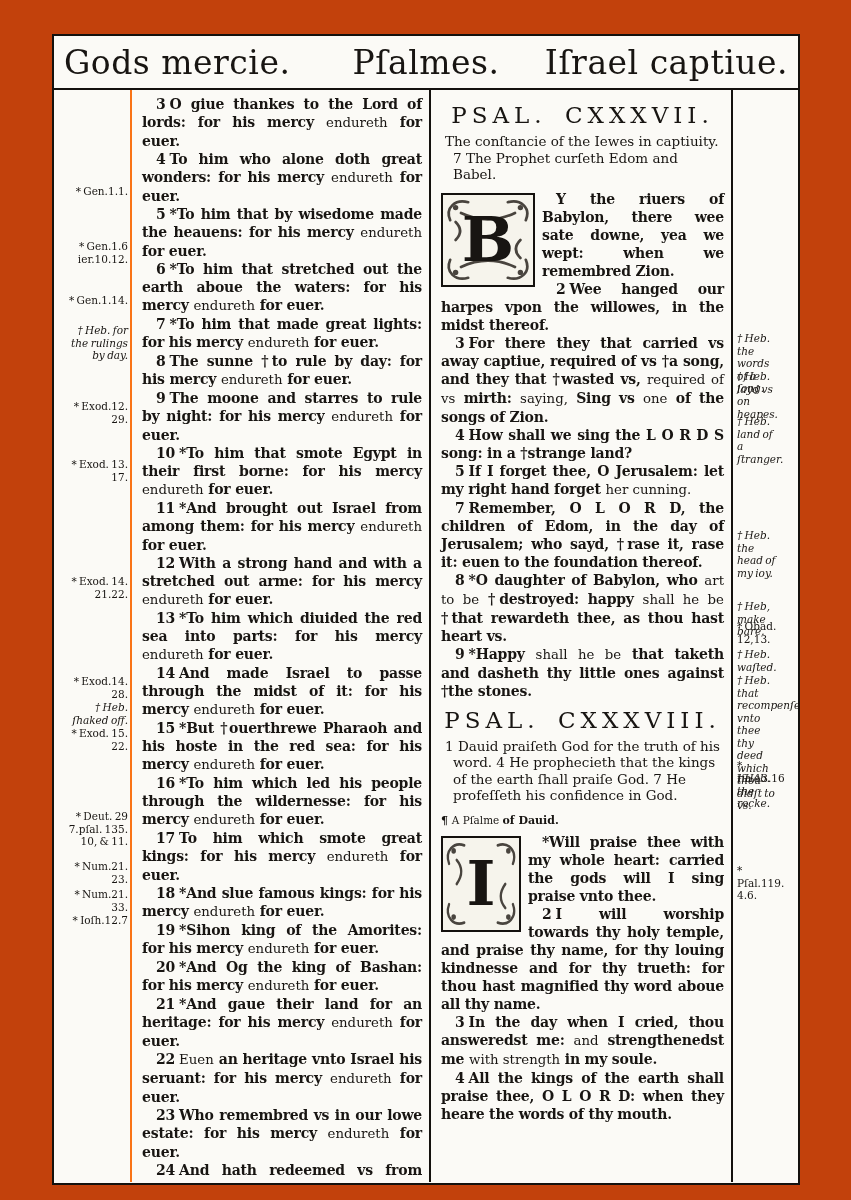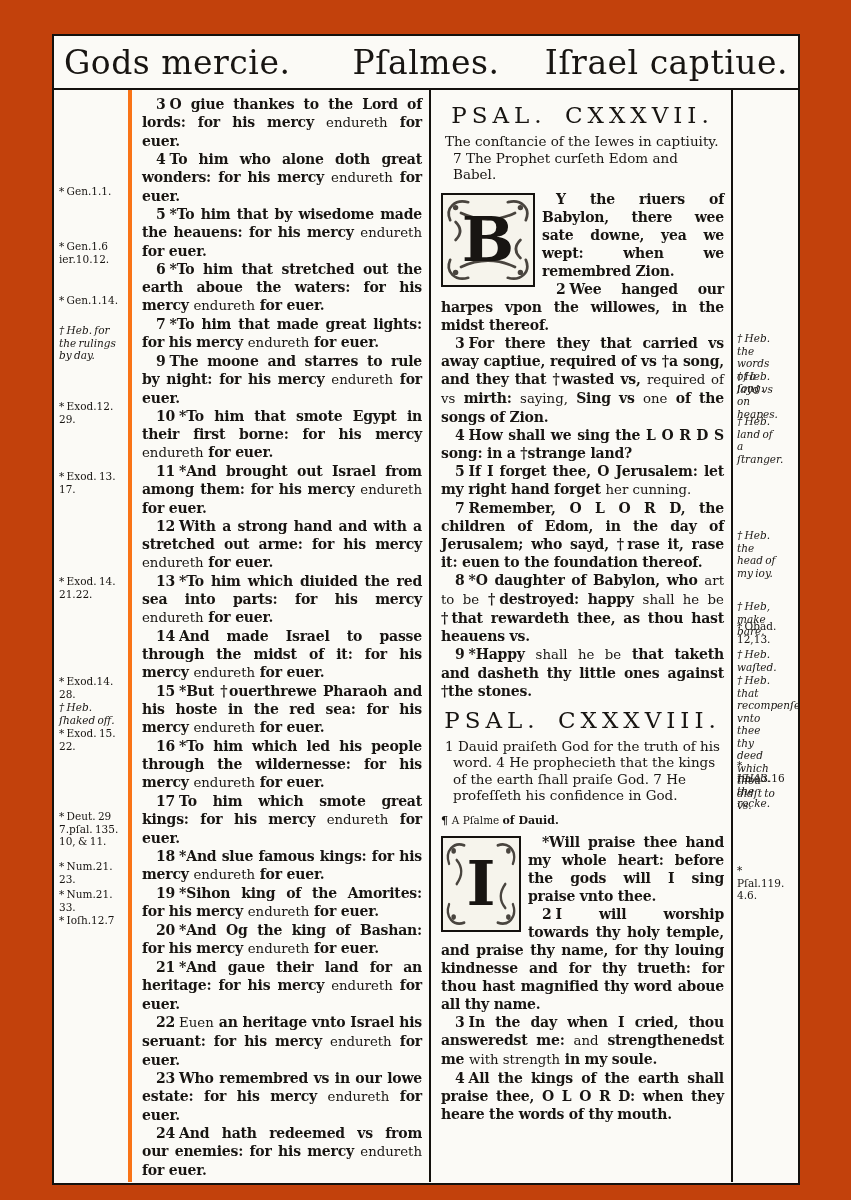--- a/index.html
+++ b/index.html
@@ -11,21 +11,21 @@
   
   .running-header{height:54px;border-bottom:2.5px solid #14110e;box-sizing:border-box;
     display:grid;grid-template-columns:1fr auto 1fr;align-items:center;padding:0 10px;}
   .running-header .t{font-size:33px;line-height:1;white-space:nowrap;letter-spacing:.5px;}
   .running-header .c{text-align:center;}
   .running-header .r{text-align:right;}
   
   .body-grid{display:grid;grid-template-columns:78px 299px 302px 1fr;
      height:1092px;box-sizing:border-box;}
   .margin-col{position:relative;box-sizing:border-box;overflow:hidden;}
-  .margin-left{border-right:4px solid #f97316;}
+  .margin-left{border-right:2px solid #f97316;text-align:right;}
   .text-col{box-sizing:border-box;padding:5px 7px 4px 10px;overflow:hidden;}
   .text-col.left{border-right:2.5px solid #14110e;}
   .text-col.right{border-right:2px solid #14110e;}
   
   .verse{margin:0;text-align:justify;font-size:14px;line-height:18px;font-weight:700;
          text-indent:14px;letter-spacing:-.2px;}
   .verse .vnum{font-weight:700;padding-right:4px;}
   span.bl{font-weight:700;}
   span.ro{font-weight:400;font-size:.95em;letter-spacing:0;}
   
@@ -61,38 +61,39 @@
 
     <div class="body-grid">
 
       <div class="margin-col margin-left">
 
       <div class="note ref" style="top: 95px;">* Gen.1.1.</div>
           <div class="note ref" style="top: 150px;">* Gen.1.6 ier.10.12.</div>
           <div class="note ref" style="top: 204px;">* Gen.1.14.</div>
           <div class="note heb" style="top: 234px;">† Heb. for the rulings by day.</div>
           <div class="note ref" style="top: 310px;">* Exod.12. 29.</div>
-          <div class="note ref" style="top: 380px;">* Exod. 13. 17.</div>
+          <div class="note ref" style="top: 368px;">* Exod. 13. 17.</div>
           <div class="note ref" style="top: 485px;">* Exod. 14. 21.22.</div>
           <div class="note ref" style="top: 585px;">* Exod.14. 28.</div>
           <div class="note heb" style="top: 611px;">† Heb. ſhaked off.</div>
           <div class="note ref" style="top: 637px;">* Exod. 15. 22.</div>
           <div class="note ref" style="top: 720px;">* Deut. 29 7.pſal. 135. 10, &amp; 11.</div>
           <div class="note ref" style="top: 770px;">* Num.21. 23.</div>
           <div class="note ref" style="top: 798px;">* Num.21. 33.</div>
           <div class="note ref" style="top: 824px;">* Ioſh.12.7</div>
         </div>
 
       <div class="text-col left">
 
       <p class="verse"><span class="vnum">3</span><span><span class="bl">O giue thankes to the Lord of lords: for his mercy </span><span class="ro">endureth</span><span class="bl"> for euer.</span></span></p>
           <p class="verse"><span class="vnum">4</span><span><span class="bl">To him who alone doth great wonders: for his mercy </span><span class="ro">endureth</span><span class="bl"> for euer.</span></span></p>
           <p class="verse"><span class="vnum">5</span><span><span class="bl">*To him that by wisedome made the heauens: for his mercy </span><span class="ro">endureth</span><span class="bl"> for euer.</span></span></p>
           <p class="verse"><span class="vnum">6</span><span><span class="bl">*To him that stretched out the earth aboue the waters: for his mercy </span><span class="ro">endureth</span><span class="bl"> for euer.</span></span></p>
           <p class="verse"><span class="vnum">7</span><span><span class="bl">*To him that made great lights: for his mercy </span><span class="ro">endureth</span><span class="bl"> for euer.</span></span></p>
+          <p class="verse"><span class="vnum">8</span><span><span class="bl">The sunne †to rule by day: for his mercy </span><span class="ro">endureth</span><span class="bl"> for euer.</span></span></p>
           <p class="verse"><span class="vnum">9</span><span><span class="bl">The moone and starres to rule by night: for his mercy </span><span class="ro">endureth</span><span class="bl"> for euer.</span></span></p>
           <p class="verse"><span class="vnum">10</span><span><span class="bl">*To him that smote Egypt in their first borne: for his mercy </span><span class="ro">endureth</span><span class="bl"> for euer.</span></span></p>
           <p class="verse"><span class="vnum">11</span><span><span class="bl">*And brought out Israel from among them: for his mercy </span><span class="ro">endureth</span><span class="bl"> for euer.</span></span></p>
           <p class="verse"><span class="vnum">12</span><span><span class="bl">With a strong hand and with a stretched out arme: for his mercy </span><span class="ro">endureth</span><span class="bl"> for euer.</span></span></p>
           <p class="verse"><span class="vnum">13</span><span><span class="bl">*To him which diuided the red sea into parts: for his mercy </span><span class="ro">endureth</span><span class="bl"> for euer.</span></span></p>
           <p class="verse"><span class="vnum">14</span><span><span class="bl">And made Israel to passe through the midst of it: for his mercy </span><span class="ro">endureth</span><span class="bl"> for euer.</span></span></p>
           <p class="verse"><span class="vnum">15</span><span><span class="bl">*But †ouerthrewe Pharaoh and his hoste in the red sea: for his mercy </span><span class="ro">endureth</span><span class="bl"> for euer.</span></span></p>
           <p class="verse"><span class="vnum">16</span><span><span class="bl">*To him which led his people through the wildernesse: for his mercy </span><span class="ro">endureth</span><span class="bl"> for euer.</span></span></p>
           <p class="verse"><span class="vnum">17</span><span><span class="bl">To him which smote great kings: for his mercy </span><span class="ro">endureth</span><span class="bl"> for euer.</span></span></p>
           <p class="verse"><span class="vnum">18</span><span><span class="bl">*And slue famous kings: for his mercy </span><span class="ro">endureth</span><span class="bl"> for euer.</span></span></p>
@@ -131,21 +132,21 @@
           <span class="letter">B</span>
         </div>
         <p class="verse"><span><span class="bl">Y the riuers of Babylon, there wee sate downe, yea we wept: when we remembred Zion.</span></span></p>
         <div>
 
         <p class="verse"><span class="vnum">2</span><span><span class="bl">Wee hanged our harpes vpon the willowes, in the midst thereof.</span></span></p>
             <p class="verse"><span class="vnum">3</span><span><span class="bl">For there they that carried vs away captiue, required of vs †a song, and they that †wasted vs, </span><span class="ro">required of vs</span><span class="bl"> mirth: </span><span class="ro">saying,</span><span class="bl"> Sing vs </span><span class="ro">one</span><span class="bl"> of the songs of Zion.</span></span></p>
             <p class="verse"><span class="vnum">4</span><span><span class="bl">How shall we sing the L O R D S song: in a †strange land?</span></span></p>
             <p class="verse"><span class="vnum">5</span><span><span class="bl">If I forget thee, O Jerusalem: let my right hand forget </span><span class="ro">her cunning.</span><span class="bl"></span></span></p>
             <p class="verse"><span class="vnum">7</span><span><span class="bl">Remember, O L O R D, the children of Edom, in the day of Jerusalem; who sayd, †rase it, rase it: euen to the foundation thereof.</span></span></p>
-            <p class="verse"><span class="vnum">8</span><span><span class="bl">*O daughter of Babylon, who </span><span class="ro">art to be</span><span class="bl"> †destroyed: happy </span><span class="ro">shall he be</span><span class="bl"> †that rewardeth thee, as thou hast heauens vs.</span></span></p>
+            <p class="verse"><span class="vnum">8</span><span><span class="bl">*O daughter of Babylon, who </span><span class="ro">art to be</span><span class="bl"> †destroyed: happy </span><span class="ro">shall he be</span><span class="bl"> †that rewardeth thee, as thou hast heart vs.</span></span></p>
             <p class="verse"><span class="vnum">9</span><span><span class="bl">*Happy </span><span class="ro">shall he be</span><span class="bl"> that taketh and dasheth thy little ones against †the stones.</span></span></p>
           </div>
 
         <div class="psalm-title">PSAL. CXXXVIII.</div>
         <div class="argument">1 Dauid praiſeth God for the truth of his word. 4 He prophecieth that the kings of the earth ſhall praiſe God. 7 He profeſſeth his confidence in God.</div>
         <div class="subtitle"><span class="bl">¶ </span><span class="ro">A Pſalme </span><span class="bl">of Dauid.</span></div>
 
         <div class="dropcap i">
           <svg viewBox="0 0 100 100" preserveAspectRatio="none">
             <g fill="none" stroke="#2b2620" stroke-width="3" stroke-linecap="round">
@@ -158,21 +159,21 @@
             </g>
             <g fill="#2b2620">
               <circle cx="14" cy="14" r="3"></circle>
                 <circle cx="86" cy="14" r="3"></circle>
               <circle cx="14" cy="86" r="3"></circle>
                 <circle cx="86" cy="86" r="3"></circle>
             </g>
           </svg>
           <span class="letter">I</span>
         </div>
-        <p class="verse"><span><span class="bl">*Will praise thee hand my whole heart: before the gods will I sing praise vnto thee.</span></span></p>
+        <p class="verse"><span><span class="bl">*Will praise thee with my whole heart: carried the gods will I sing praise vnto thee.</span></span></p>
         <div>
 
         <p class="verse"><span class="vnum">2</span><span><span class="bl">I will worship towards thy holy temple, and praise thy name, for thy louing kindnesse and for thy trueth: for thou hast magnified thy word aboue all thy name.</span></span></p>
             <p class="verse"><span class="vnum">3</span><span><span class="bl">In the day when I cried, thou answeredst me: </span><span class="ro">and</span><span class="bl"> strengthenedst me </span><span class="ro">with strength</span><span class="bl"> in my soule.</span></span></p>
             <p class="verse"><span class="vnum">4</span><span><span class="bl">All the kings of the earth shall praise thee, O L O R D: when they heare the words of thy mouth.</span></span></p>
           </div>
 
       </div>
 
       <div class="margin-col margin-right-col">

